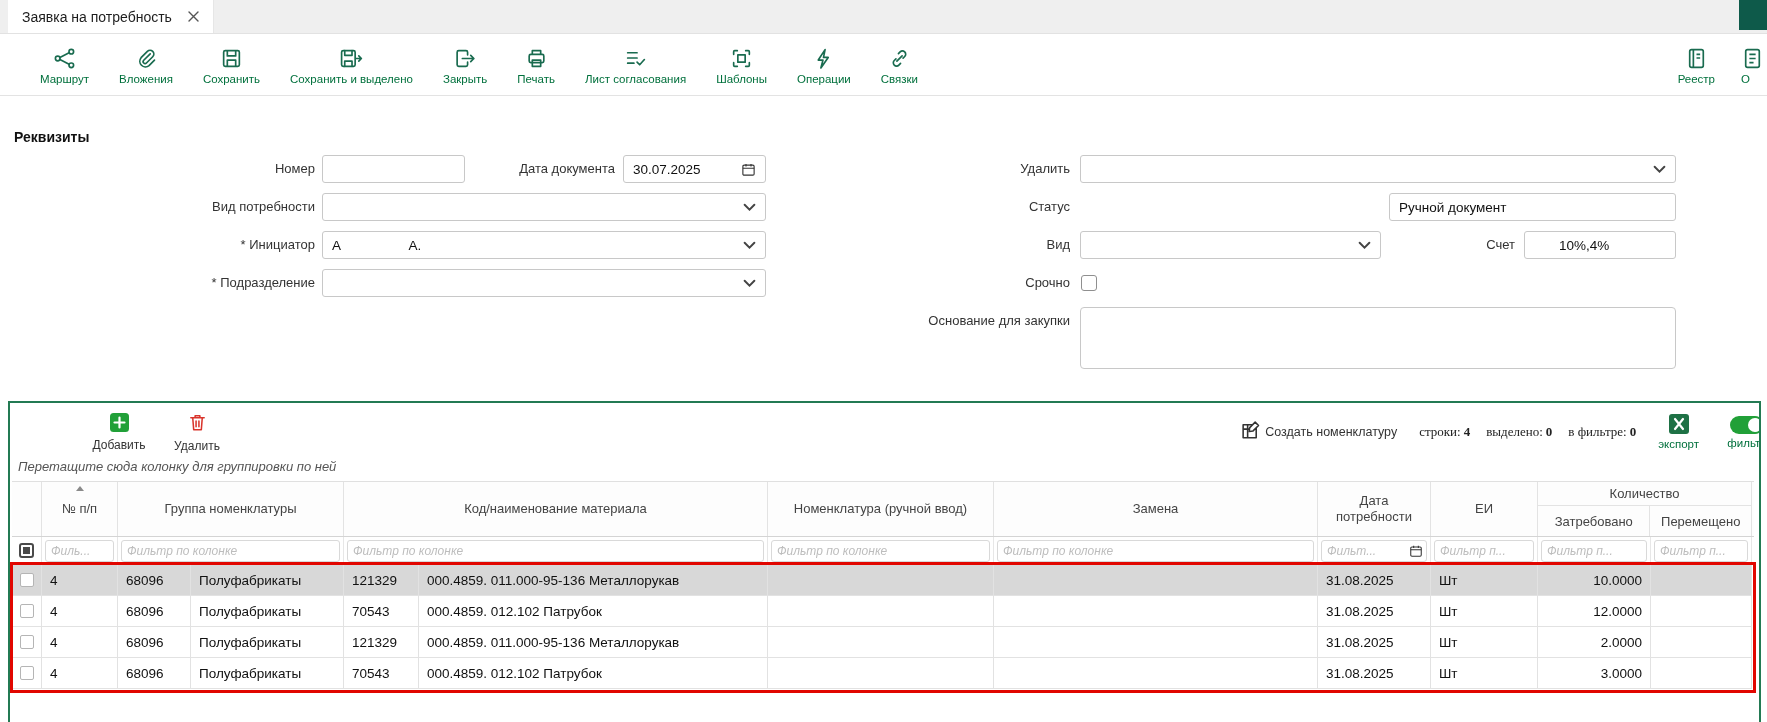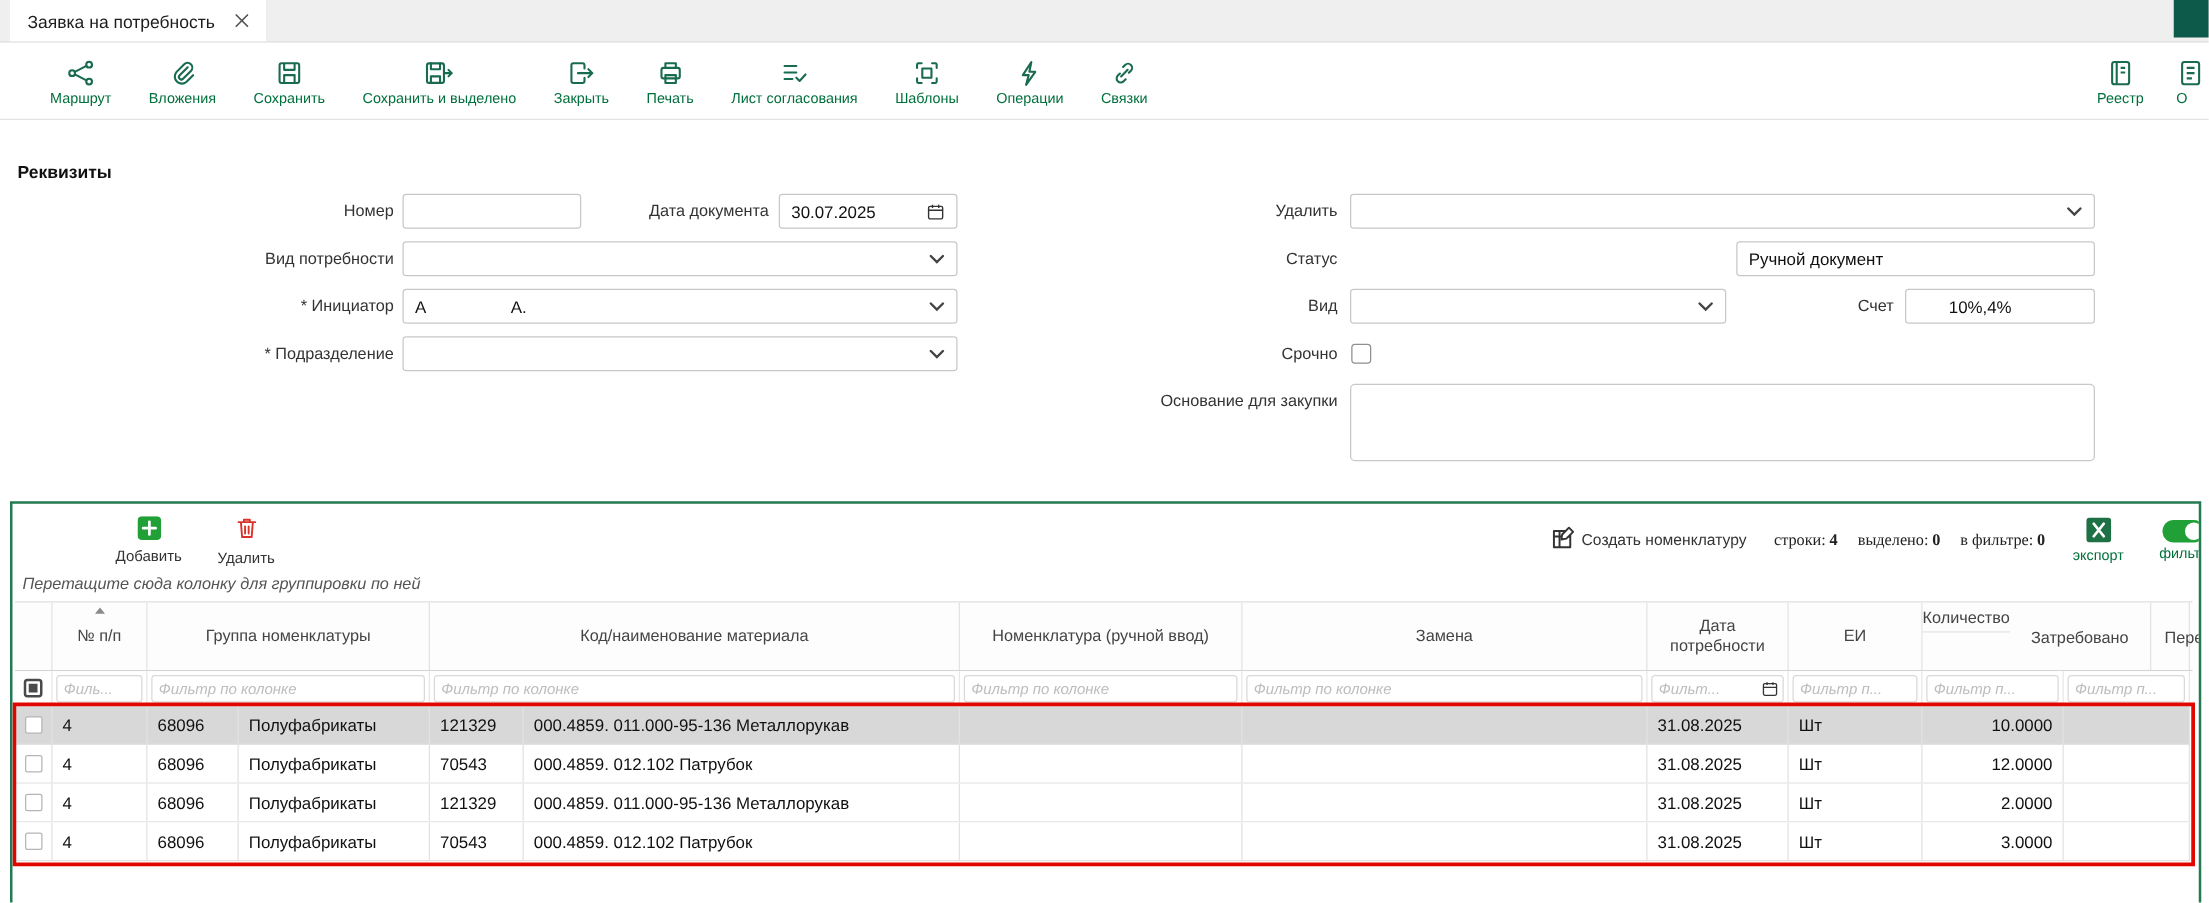--- a/index.html
+++ b/index.html
@@ -45,21 +45,21 @@
   
   .grid { margin-left:2px; width:1742px; font-size:13px; }
   .cell { flex:0 0 auto; }
   .w-cb{width:30px} .w-num{width:76px} .w-group{width:226px} .w-mat{width:424px}
   .w-manual{width:226px} .w-zam{width:324px} .w-date{width:113px} .w-ei{width:107px}
   .w-qty{width:214px} .w-req{width:113px} .w-mov{width:101px}
   .w-gcode{width:73px} .w-gname{width:153px} .w-mcode{width:75px} .w-mname{width:349px}
   .gh-row { display:flex; height:56px; border-top:1px solid #e0e0e0; border-bottom:1px solid #d4d4d4; background:#fdfdfd; }
   .gh-cell { position:relative; display:flex; align-items:center; justify-content:center; text-align:center; color:#444; border-right:1px solid #e3e3e3; padding:0 4px; line-height:1.25; }
   .sort-asc { position:absolute; top:4px; left:50%; transform:translateX(-50%); width:0; height:0; border-left:4px solid transparent; border-right:4px solid transparent; border-bottom:5px solid #8a8a8a; }
-  .gh-qty { display:flex; border-right:1px solid #e3e3e3; }
+  .gh-qty { display:flex; flex-direction:column; border-right:1px solid #e3e3e3; }
   .gh-qty-top { height:24px; display:flex; align-items:center; justify-content:center; color:#444; border-bottom:1px solid #e3e3e3; }
   .gh-qty-bot { flex:1; display:flex; }
   .gh-qty-bot .sub { display:flex; align-items:center; justify-content:center; color:#444; border-right:1px solid #e3e3e3; }
   .gh-qty-bot .sub:last-child { border-right:none; }
   .f-row { display:flex; height:28px; border-bottom:1px solid #d4d4d4; background:#fff; }
   .f-cell { display:flex; align-items:center; padding:2px 3px; border-right:1px solid #e7e7e7; position:relative; }
   .f-input { width:100%; height:22px; border:1px solid #d9d9d9; border-radius:3px; font-style:italic; font-size:12px; color:#701a75; padding:0 5px; font-family:inherit; background:#fff; }
   .f-input::placeholder { color:#bdbdbd; font-style:italic; }
   .f-cal { position:absolute; right:7px; top:7px; pointer-events:none; }
   .sel-all { width:15px; height:15px; border:2px solid #4a4a4a; border-radius:3px; margin:0 auto; display:flex; align-items:center; justify-content:center; }

